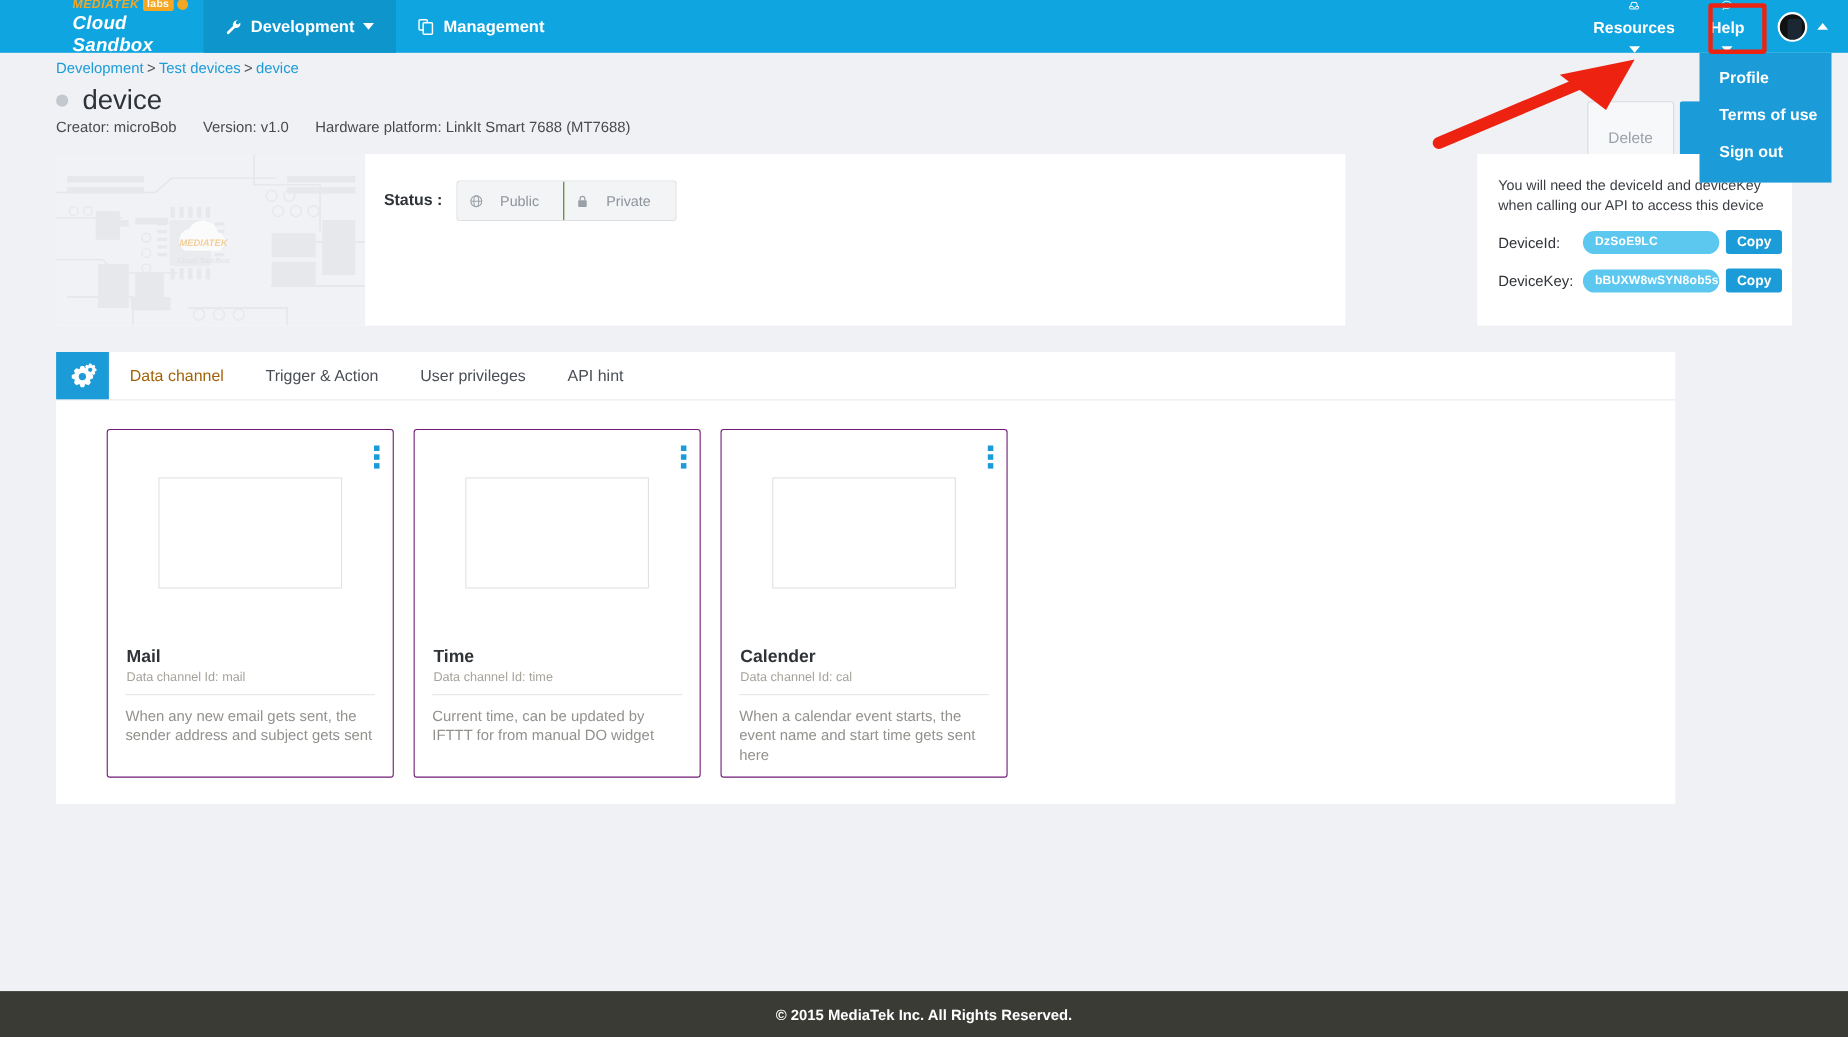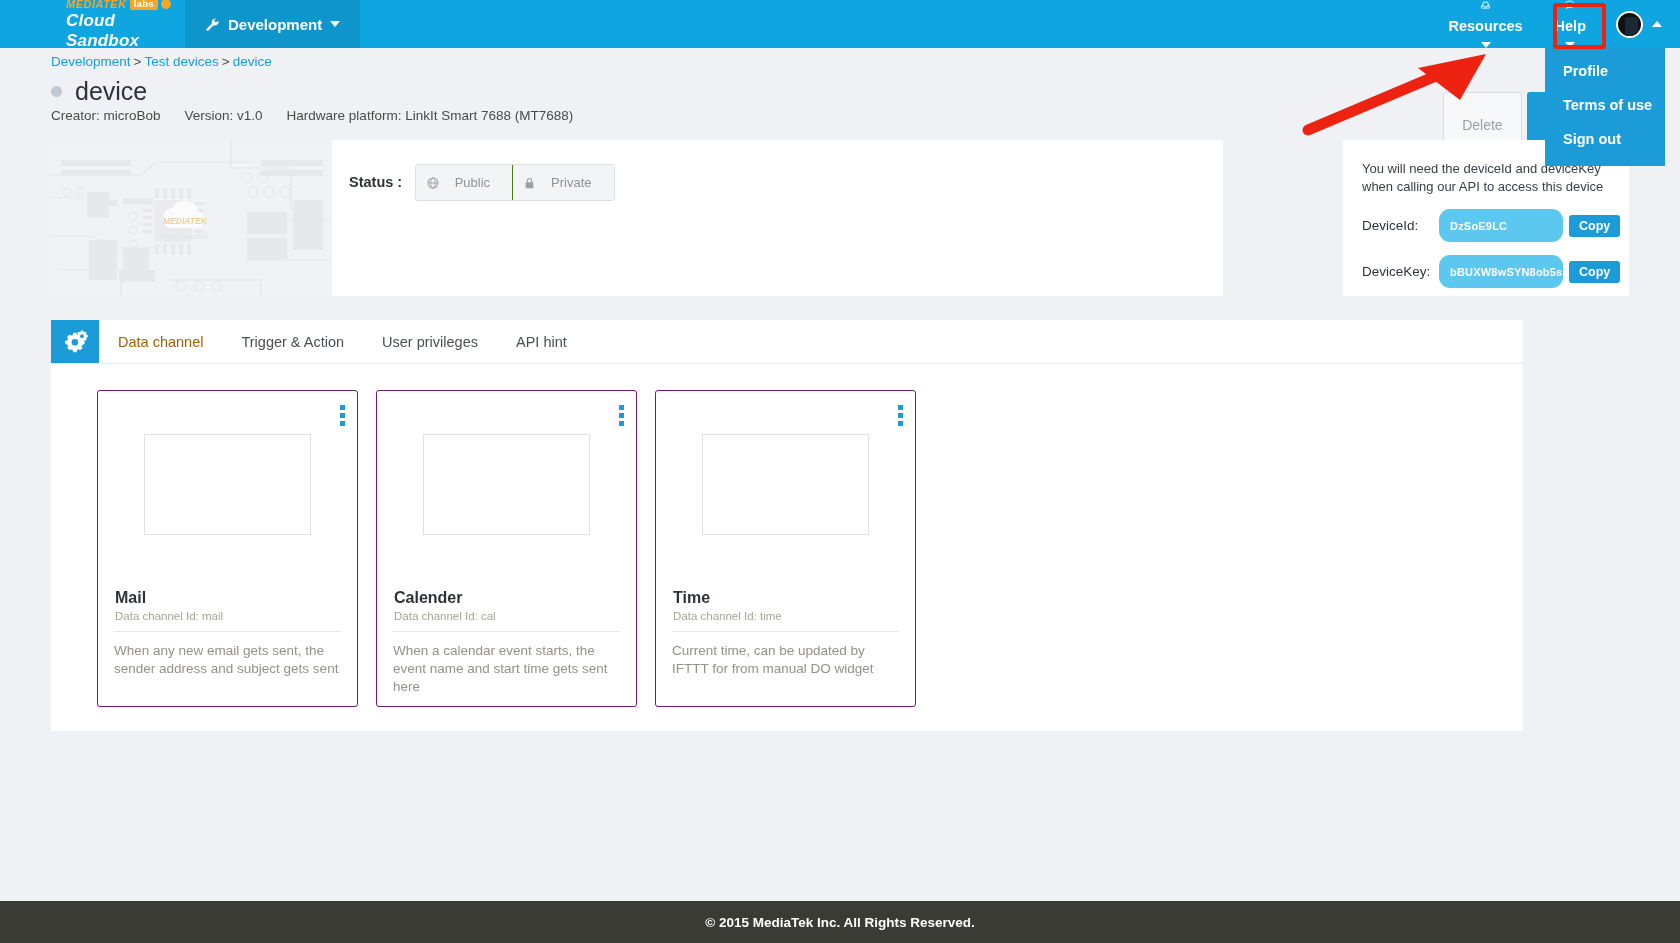--- a/index.html
+++ b/index.html
@@ -134,21 +134,21 @@
 
   .panel-right {
     position: absolute; right: 0; top: 0; width: 286px; height: 156px;
     background: #fff; padding: 20px 0 0 19px;
   }
   .hint { font-size: 13px; color: #3a3f45; line-height: 18px; }
   .kv { display: flex; align-items: center; margin-top: 13px; }
   .kv .k { font-size: 13.5px; color: #2f3338; width: 77px; }
   .kv .pill {
     background: #5dc8ef; color: #fff; font-size: 11px; font-weight: bold;
-    border-radius: 11px; padding: 4px 11px; width: 124px; height: 33px;
+    border-radius: 11px; padding: 4px 11px; width: 124px; height: 21px;
     display: flex; align-items: center; letter-spacing: .2px;
   }
   .copy-btn {
     background: #1b9cd8; color: #fff; font-size: 12.5px; font-weight: bold;
     padding: 4px 10px; border-radius: 3px; margin-left: 6px; cursor: pointer;
   }
 
   
   .tabcard {
     position: absolute; left: 51px; top: 320px; width: 1472px; min-height: 366px;
@@ -206,20 +206,27 @@
     </div>
 
     <div class="nav-item active">
       <svg width="15" height="15" viewBox="0 0 16 16">
         <path fill="#fff" d="M11.3 1.6a4.2 4.2 0 0 0-4 5.5L1.9 12.5a1.3 1.3 0 1 0 1.8 1.8l5.4-5.4a4.2 4.2 0 0 0 5.2-5.3l-2 2-1.9-.5-.5-1.9 2-2a4.3 4.3 0 0 0-.6-.1z"></path>
       </svg>
       <span>Development</span>
       <span class="caret-down"></span>
     </div>
 
+    <div class="nav-item">
+      <svg width="15" height="15" viewBox="0 0 16 16">
+        <rect x="1" y="1" width="8" height="10" rx="1" fill="none" stroke="#fff" stroke-width="1.4"></rect>
+        <rect x="5" y="4" width="9" height="11" rx="1" fill="#0fa5e0" stroke="#fff" stroke-width="1.4"></rect>
+      </svg>
+      <span>Management</span>
+    </div>
 
     <div class="nav-right">
       <div class="nav-item">
         <svg width="15" height="15" viewBox="0 0 16 16">
           <path fill="none" stroke="#fff" stroke-width="1.4" d="M1.5 9.5V12a1 1 0 0 0 1 1h11a1 1 0 0 0 1-1V9.5h-4a2 2 0 0 1-4 0z"></path>
           <path fill="none" stroke="#fff" stroke-width="1.4" d="M3 9.5 4.5 3.5h7L13 9.5"></path>
         </svg>
         <span>Resources</span>
         <span class="caret-down"></span>
       </div>
@@ -412,39 +419,39 @@
         <div class="card-desc">When any new email gets sent, the sender address and subject gets sent</div>
       </div>
 
       <div class="card">
         <div class="kebab">
             <i></i>
             <i></i>
             <i></i>
           </div>
         <div class="card-img"></div>
+        <div class="card-title">Time</div>
+        <div class="card-sub">Data channel Id: time</div>
+        <div class="card-hr"></div>
+        <div class="card-desc">Current time, can be updated by IFTTT for from manual DO widget</div>
+      </div>
+
+      <div class="card">
+        <div class="kebab">
+            <i></i>
+            <i></i>
+            <i></i>
+          </div>
+        <div class="card-img"></div>
         <div class="card-title">Calender</div>
         <div class="card-sub">Data channel Id: cal</div>
         <div class="card-hr"></div>
         <div class="card-desc">When a calendar event starts, the event name and start time gets sent here</div>
       </div>
 
-      <div class="card">
-        <div class="kebab">
-            <i></i>
-            <i></i>
-            <i></i>
-          </div>
-        <div class="card-img"></div>
-        <div class="card-title">Time</div>
-        <div class="card-sub">Data channel Id: time</div>
-        <div class="card-hr"></div>
-        <div class="card-desc">Current time, can be updated by IFTTT for from manual DO widget</div>
-      </div>
-
 
     </div>
   </div>
 
   <div class="footer">
     <span>© 2015 MediaTek Inc. All Rights Reserved.</span>
   </div>
 
 </div>
 

